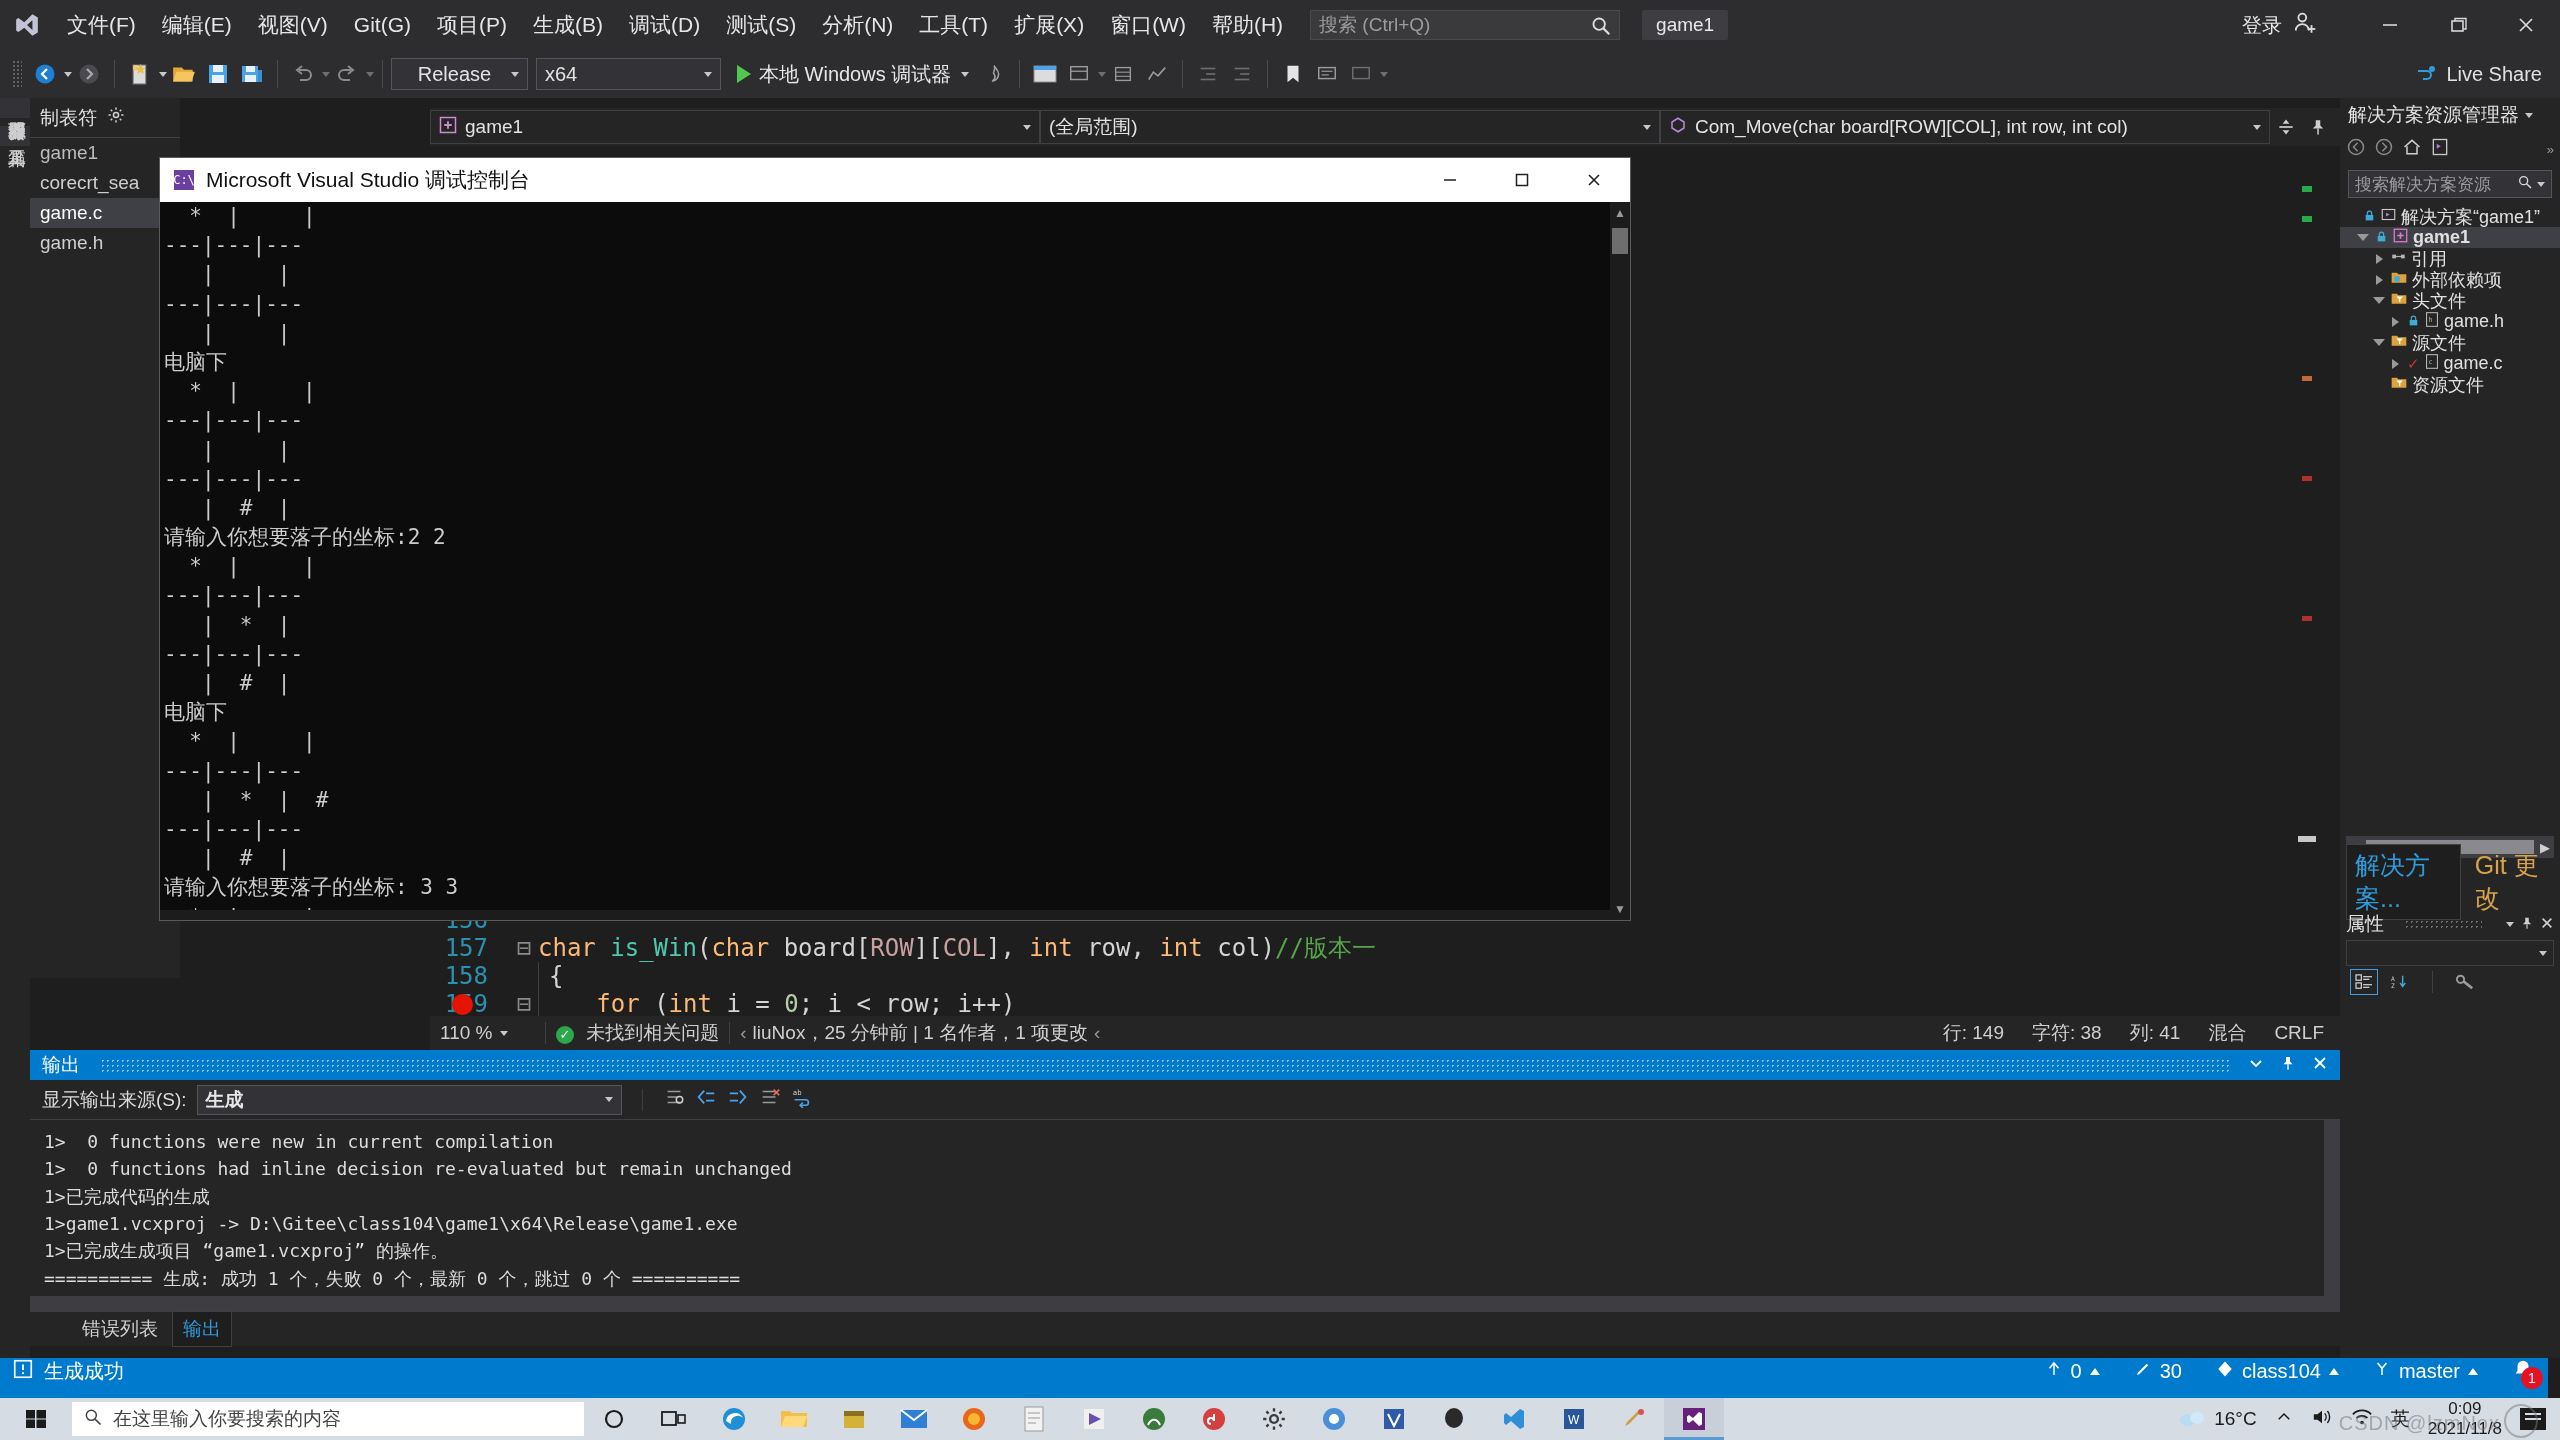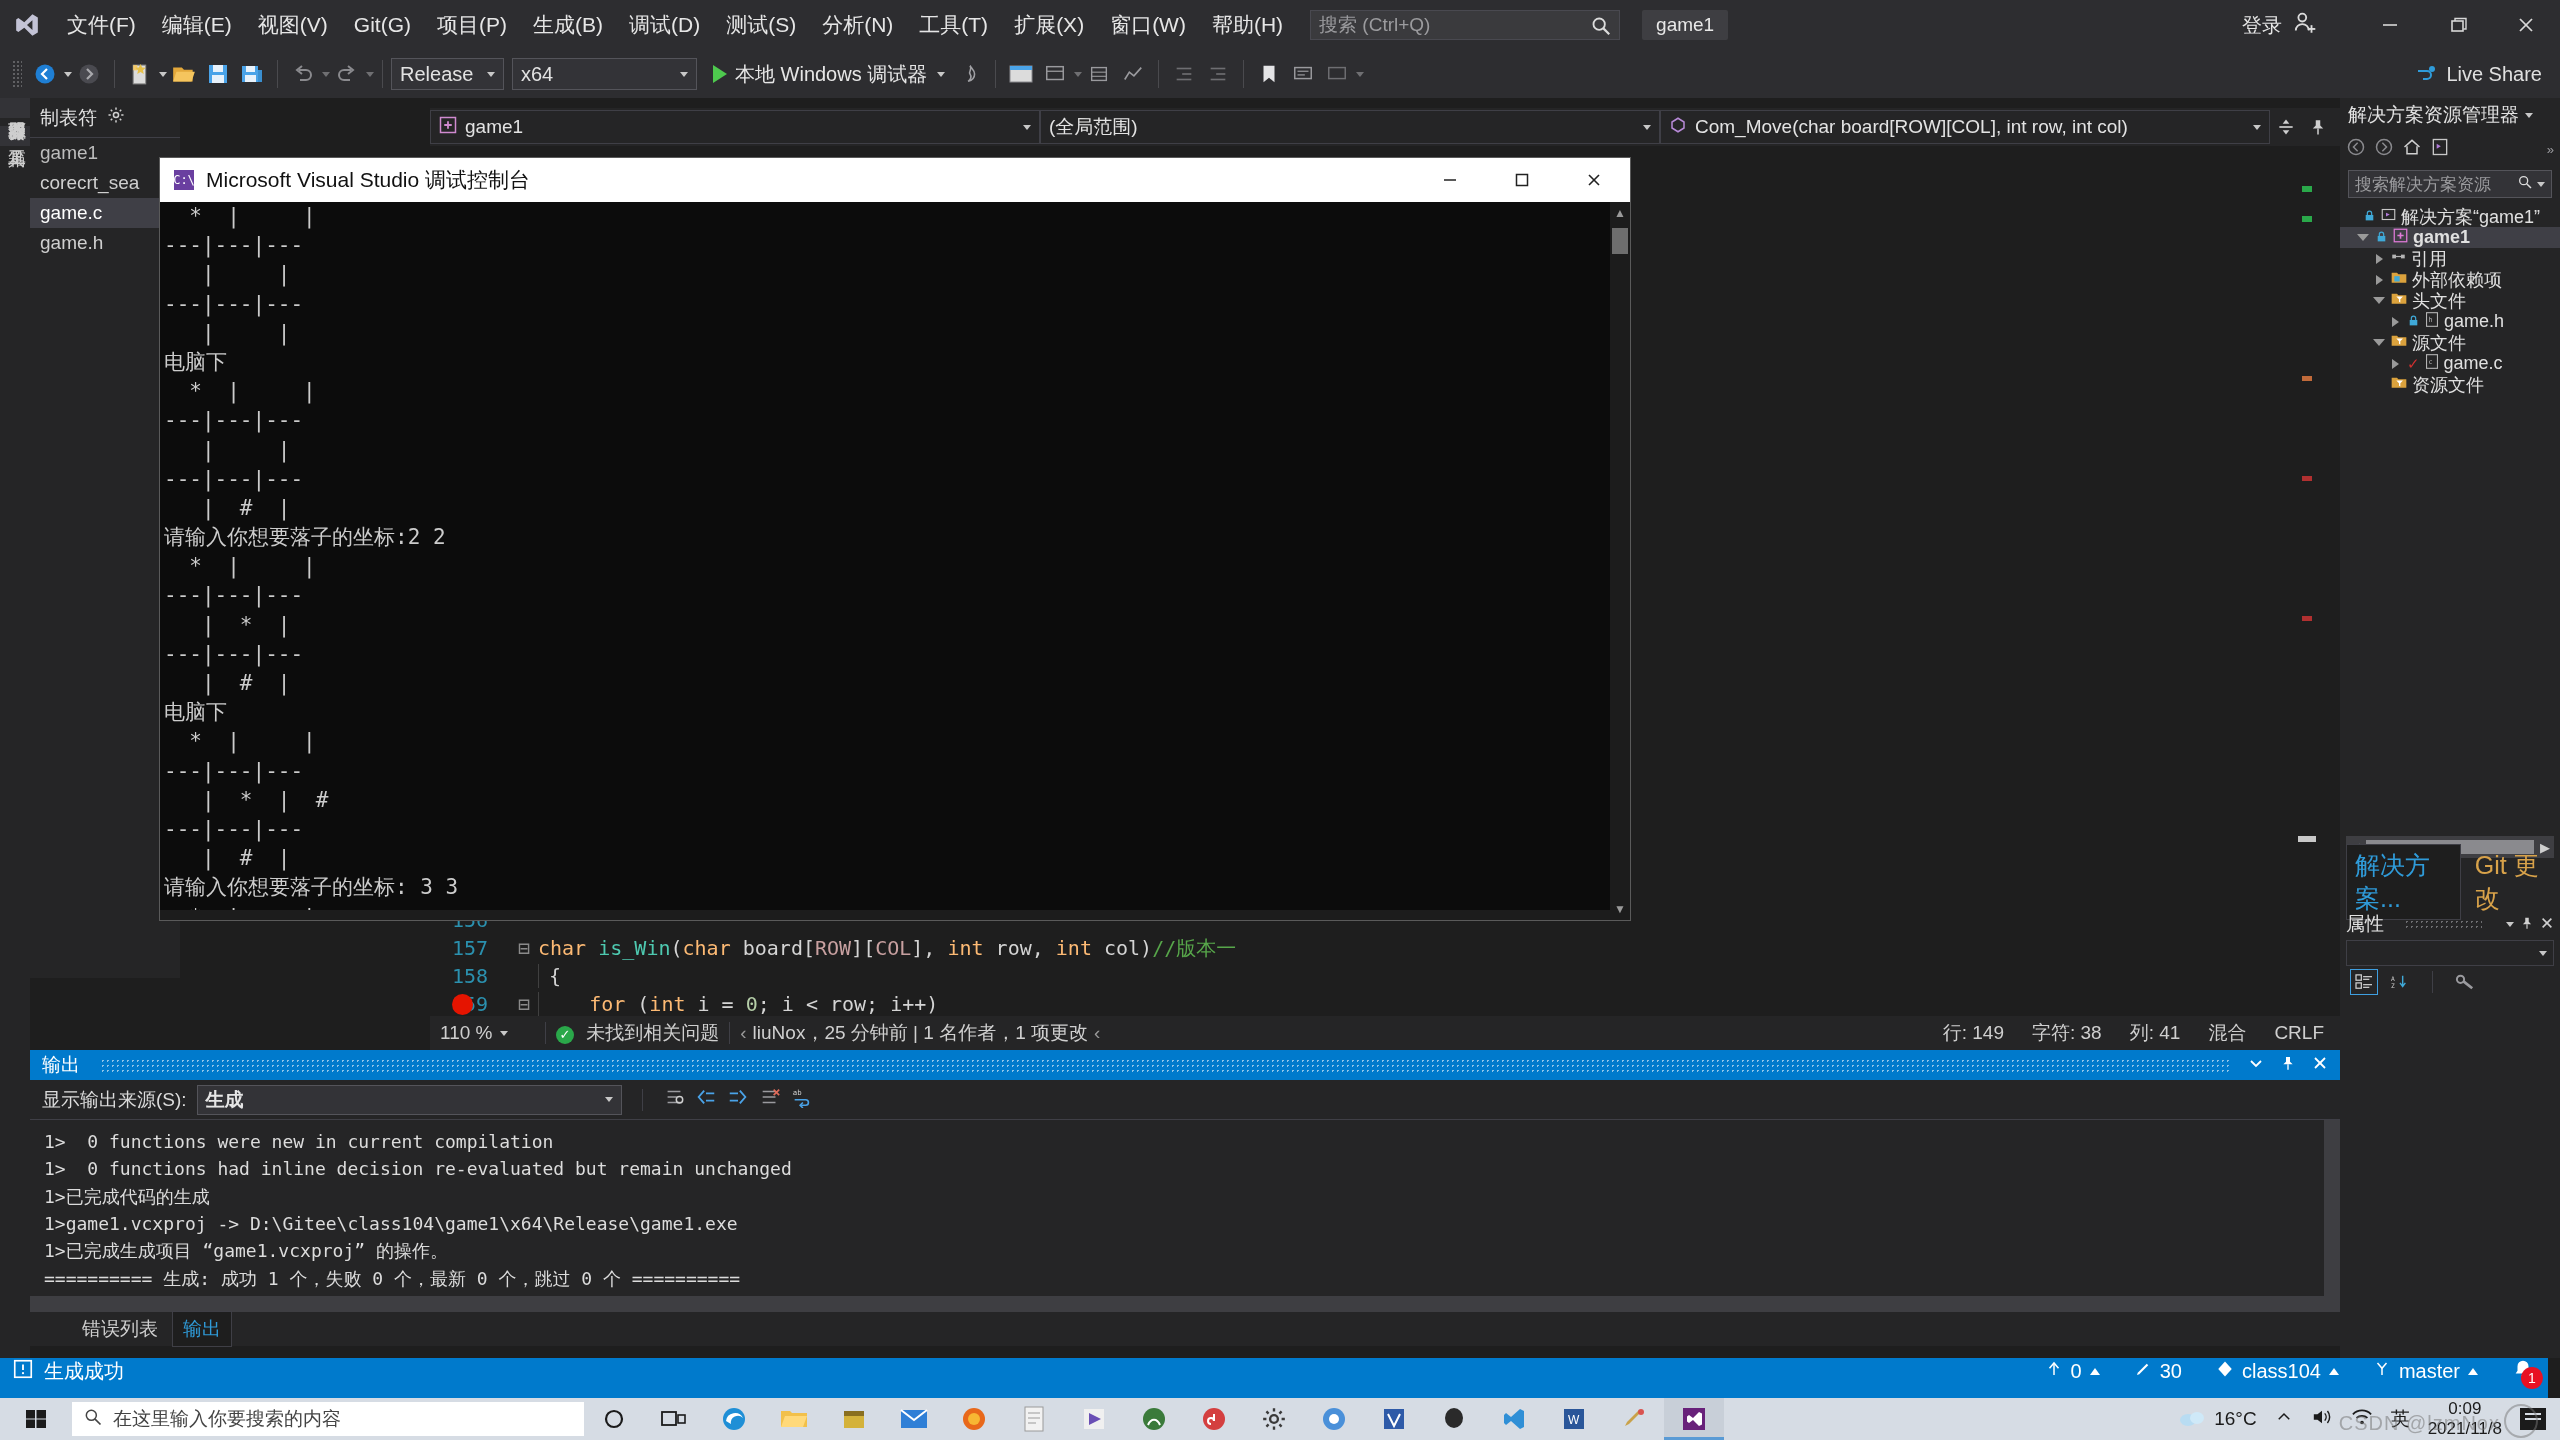--- a/index.html
+++ b/index.html
@@ -51,21 +51,21 @@
   .tsep { width:1px; height:28px; background:#4a4a4e; margin: 0 8px; }
   .tbtn { width:34px; height:34px; display:flex; align-items:center; justify-content:center; position:relative;}
   .caret { width:0;height:0;border-left:4px solid transparent;border-right:4px solid transparent;
            border-top:5px solid #c8c8c8; margin-left:2px; }
   .caret.dim { border-top-color:#6f6f72; }
   .combo {
     height:32px; background:#333337; border:1px solid #54545a; color:#e2e2e2;
     font-size:20px; display:flex; align-items:center; padding:0 8px; margin-right:8px;
   }
   .combo .lbl { flex:1; white-space:nowrap;}
-  .combo.release { width:113px; }
+  .combo.release { width:137px;text-align:center; }
   .combo.plat { width:185px; }
   .runbtn { display:flex; align-items:center; padding:0 8px; height:34px; }
   .runbtn .tri { width:0;height:0;border-top:9px solid transparent;border-bottom:9px solid transparent;
                  border-left:14px solid #4ec94e; margin-right:8px;}
   .runbtn .lbl { color:#e6e6e6; font-size:20px; white-space:nowrap; }
 
   
   .vdock {
     position:absolute; left:0; top:98px; width:30px; height:1260px; background:#252526;
   }
@@ -101,21 +101,21 @@
   .nav2 { width: 620px; }
   .nav3 { width: 610px; }
   .splitico { width:32px; display:flex; align-items:center; justify-content:center; }
 
   
   .editor {
     position:absolute; left:430px; top:146px; width:1890px; height:870px; background:#1e1e1e;
   }
   .codearea {
     position:absolute; left:0; bottom:0; width:1890px; height:110px;
-    font-family:"DejaVu Sans Mono", monospace; font-size:20px;
+    font-family:"DejaVu Sans Mono", monospace; font-size:24px;
   }
   .codeline { height:28px; display:flex; align-items:center; white-space:pre; }
   .ln { width:80px; text-align:right; color:#2b91af; padding-right:22px; }
   .bpoint { position:absolute; left:22px; width:21px; height:21px; border-radius:50%; background:#e51400; }
   .glyph { width:28px; color:#8a8a8a; text-align:center; }
   .c-key { color:#fdba74;text-align:center; }
   .c-type { color:#4ec9b0; }
   .c-macro { color:#c8a0a0; }
   .c-com { color:#57a64a; }
   .c-txt { color:#d4d4d4; }

